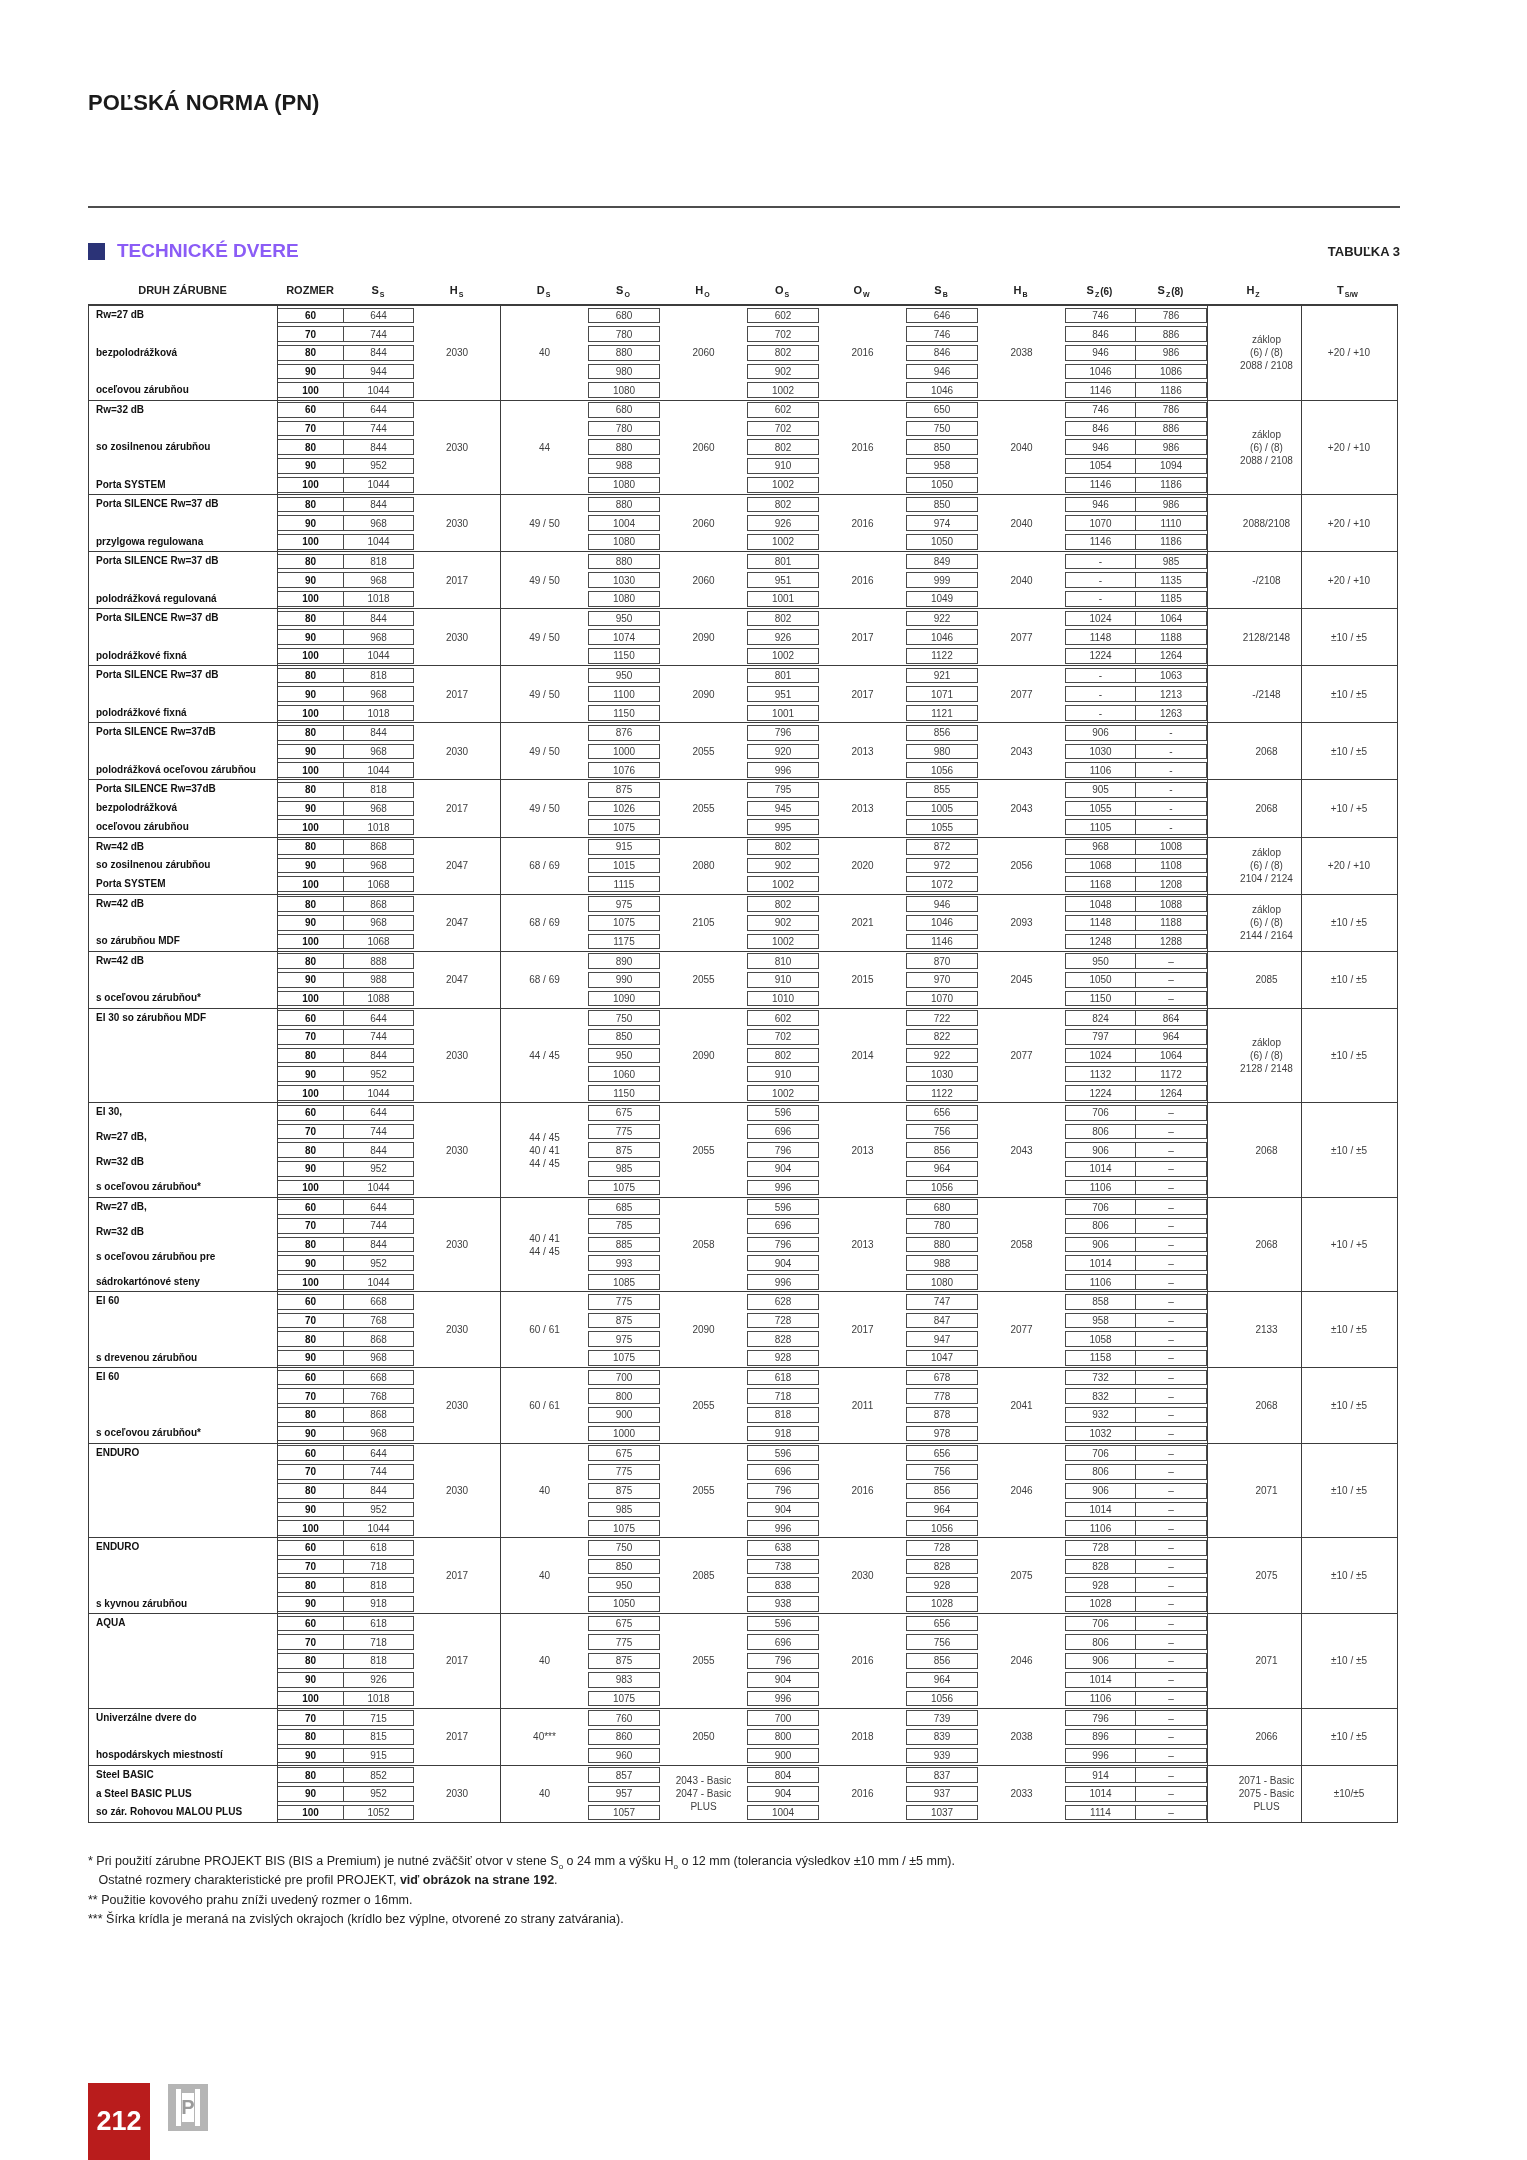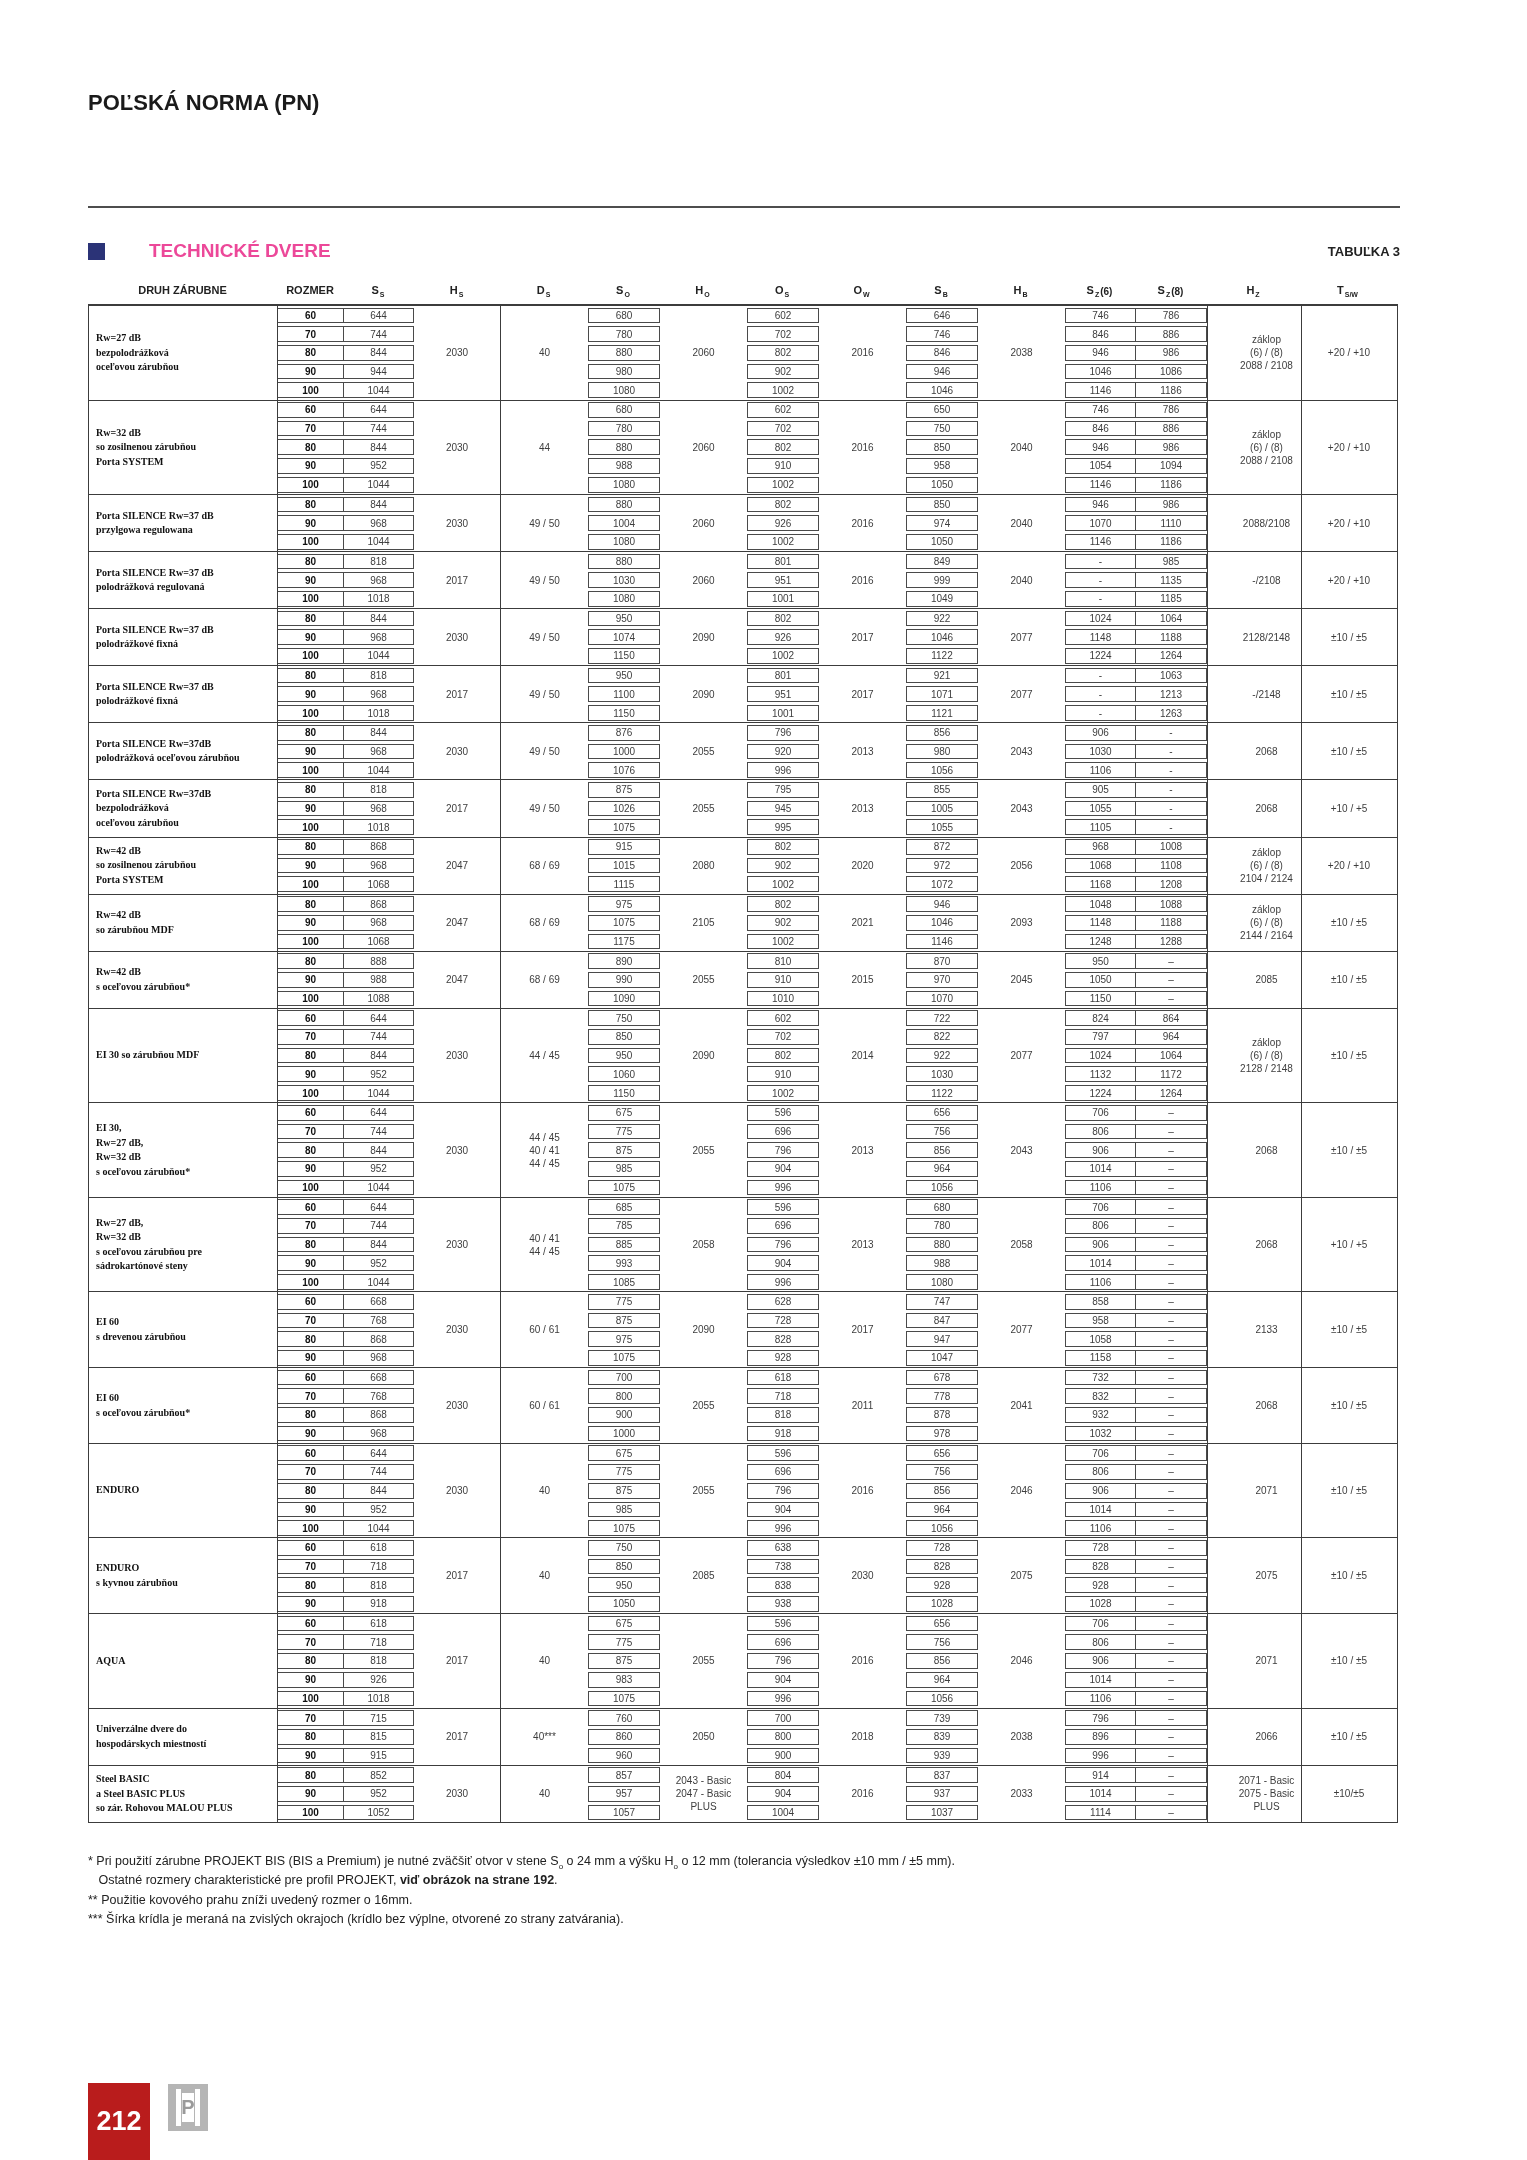--- a/index.html
+++ b/index.html
@@ -9,38 +9,38 @@
   
   .doc-title{position:absolute;left:88px;top:28px;font-size:48px;font-weight:bold;
              letter-spacing:-1px;color:#1a1a1a;}
   .doc-subtitle{position:absolute;left:88px;top:90px;font-size:22px;font-weight:bold;color:#1a1a1a;}
   .rule{position:absolute;left:88px;top:206px;width:1312px;height:2px;background:#4d4d4d;}
 
   
   .section-row{position:absolute;left:88px;top:240px;width:1312px;height:22px;
                display:flex;align-items:center;}
   .section-square{width:17px;height:17px;background:#2b3377;margin-right:12px;flex:0 0 auto;}
-  .section-title{font-size:19px;font-weight:bold;color:#ec4899;margin-left:32px;}
+  .section-title{font-size:19px;font-weight:bold;color:#8b5cf6;}
   .table-label{margin-left:auto;font-size:13px;font-weight:bold;color:#222;}
 
   
   :root{ --cols:189px 66px 70px 87px 87px 72px 87px 72px 87px 72px 87px 71px 71px 94px 95px; }
   .tbl{position:absolute;left:88px;top:276px;width:1310px;}
   .hdrrow{display:grid;grid-template-columns:var(--cols);height:28px;align-items:center;}
   .hcell{text-align:center;font-size:11px;font-weight:bold;color:#222;white-space:nowrap;}
   .subsc{font-size:7px;position:relative;top:3px;margin-left:1px;}
   .hp{font-size:10px;position:relative;top:1px;margin-left:1px;}
 
   .tbl-body{border-top:2px solid #3c3c3c;}
   .group{display:grid;grid-template-columns:var(--cols);
          border:1.5px solid #3c3c3c;border-top:0;box-sizing:content-box;}
   .cell{min-width:0;}
   .clabel{border-right:1.2px solid #3c3c3c;display:flex;flex-direction:column;
-          justify-content:center;padding:2px 4px 2px 7px;font-size:10px;font-weight:bold;
-          color:#111;line-height:1.45;font-family:Liberation Serif, serif;}
+          justify-content:space-between;padding:2px 4px 2px 7px;font-size:10px;font-weight:bold;
+          color:#111;line-height:1.45;}
   .stack{display:flex;flex-direction:column;justify-content:center;}
   .box{flex:1 1 auto;margin:1.5px 0;border:1px solid #4a4a4a;display:flex;align-items:center;
        justify-content:center;font-size:10px;color:#3d3d3d;background:#fff;min-height:0;
        box-sizing:border-box;}
   .box.bold{font-weight:bold;color:#111;}
   .c-rozmer .box{border-left:0;}
   .c-ss .box{border-left:0;}
   .c-sz8 .box{border-left:0;}
   .spanv{display:flex;flex-direction:column;align-items:center;justify-content:center;
          font-size:10px;color:#3d3d3d;text-align:center;line-height:1.3;}

